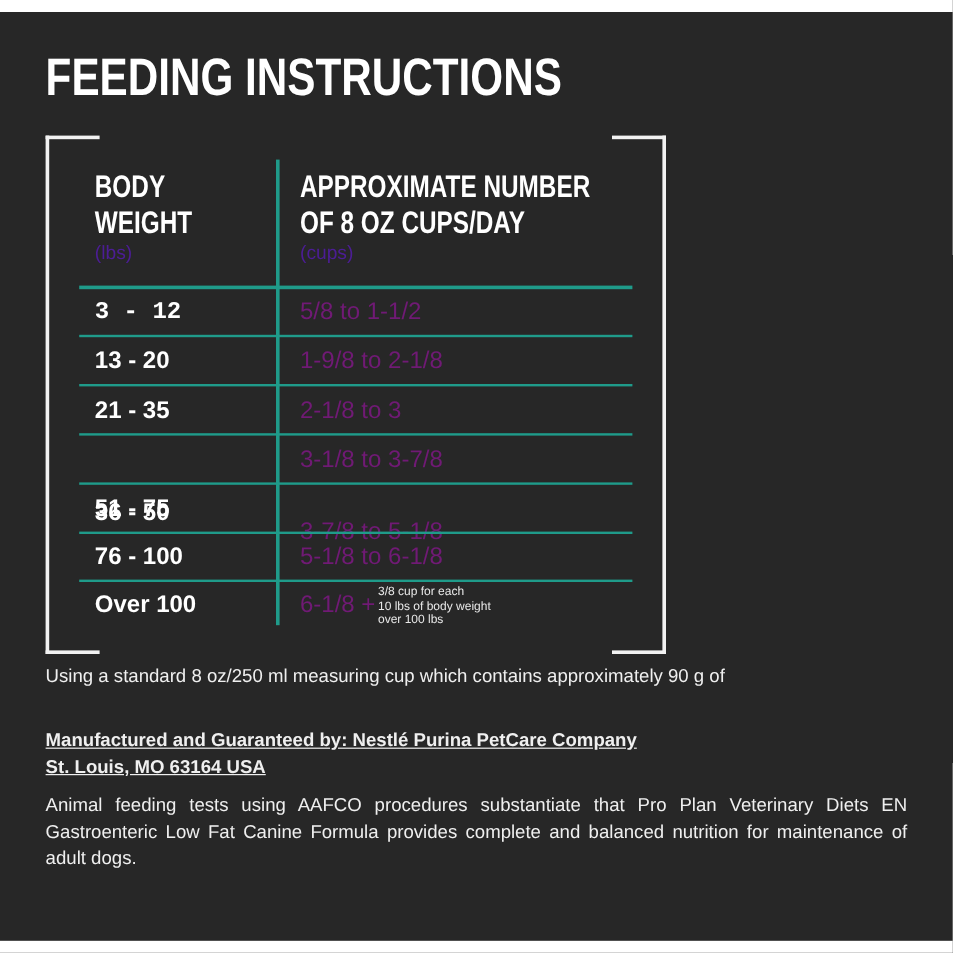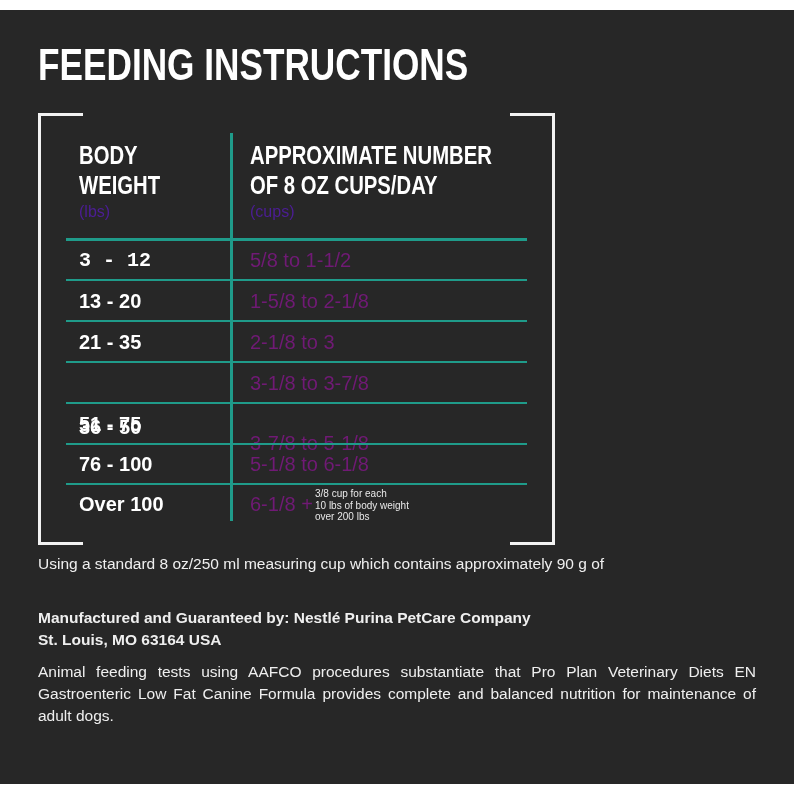--- a/index.html
+++ b/index.html
@@ -63,21 +63,21 @@
 </div>
 <div class="hdr-sub" style="left:250px; top:203px;">(cups)</div>
 
 <div class="hline header" style="top:238px;"></div>
 
 <div class="cell-w" style="top:249px;font-family:Liberation Mono, monospace;">3 - 12</div>
 <div class="cell-c" style="top:249px;">5/8 to 1-1/2</div>
 <div class="hline" style="top:279px;"></div>
 
 <div class="cell-w" style="top:290px;">13 - 20</div>
-<div class="cell-c" style="top:290px;">1-5/8 to 2-1/8</div>
+<div class="cell-c" style="top:290px;">1-9/8 to 2-1/8</div>
 <div class="hline" style="top:320px;"></div>
 
 <div class="cell-w" style="top:331px;">21 - 35</div>
 <div class="cell-c" style="top:331px;">2-1/8 to 3</div>
 <div class="hline" style="top:361px;"></div>
 
 <div class="cell-w" style="top:372px;margin-top:44px;">36 - 50</div>
 <div class="cell-c" style="top:372px;">3-1/8 to 3-7/8</div>
 <div class="hline" style="top:402px;"></div>
 
@@ -87,25 +87,25 @@
 
 <div class="cell-w" style="top:453px;">76 - 100</div>
 <div class="cell-c" style="top:453px;">5-1/8 to 6-1/8</div>
 <div class="hline" style="top:483px;"></div>
 
 <div class="cell-w" style="top:493px;">Over 100</div>
 <div class="cell-c" style="top:493px;">6-1/8 +</div>
 <div class="note">
   <span>3/8  cup for each</span>
   <span>10 lbs of body weight</span>
-  <span>over 200 lbs</span>
+  <span>over 100 lbs</span>
 </div>
 
 <div class="para" style="top:553px;">
   <span>Using a standard 8 oz/250 ml measuring cup which contains approximately 90 g of</span>
 </div>
 
-<div class="para bold" style="top:607px;">
+<div class="para bold" style="top:607px;text-decoration:underline;">
   <span>Manufactured and Guaranteed by: Nestlé Purina PetCare Company</span>
   <span>St. Louis, MO 63164 USA</span>
 </div>
 
 <div class="para justify" style="top:661px;">Animal feeding tests using AAFCO procedures substantiate that Pro Plan Veterinary Diets EN Gastroenteric Low Fat Canine Formula provides complete and balanced nutrition for maintenance of adult dogs.</div>
 
 </body></html>

